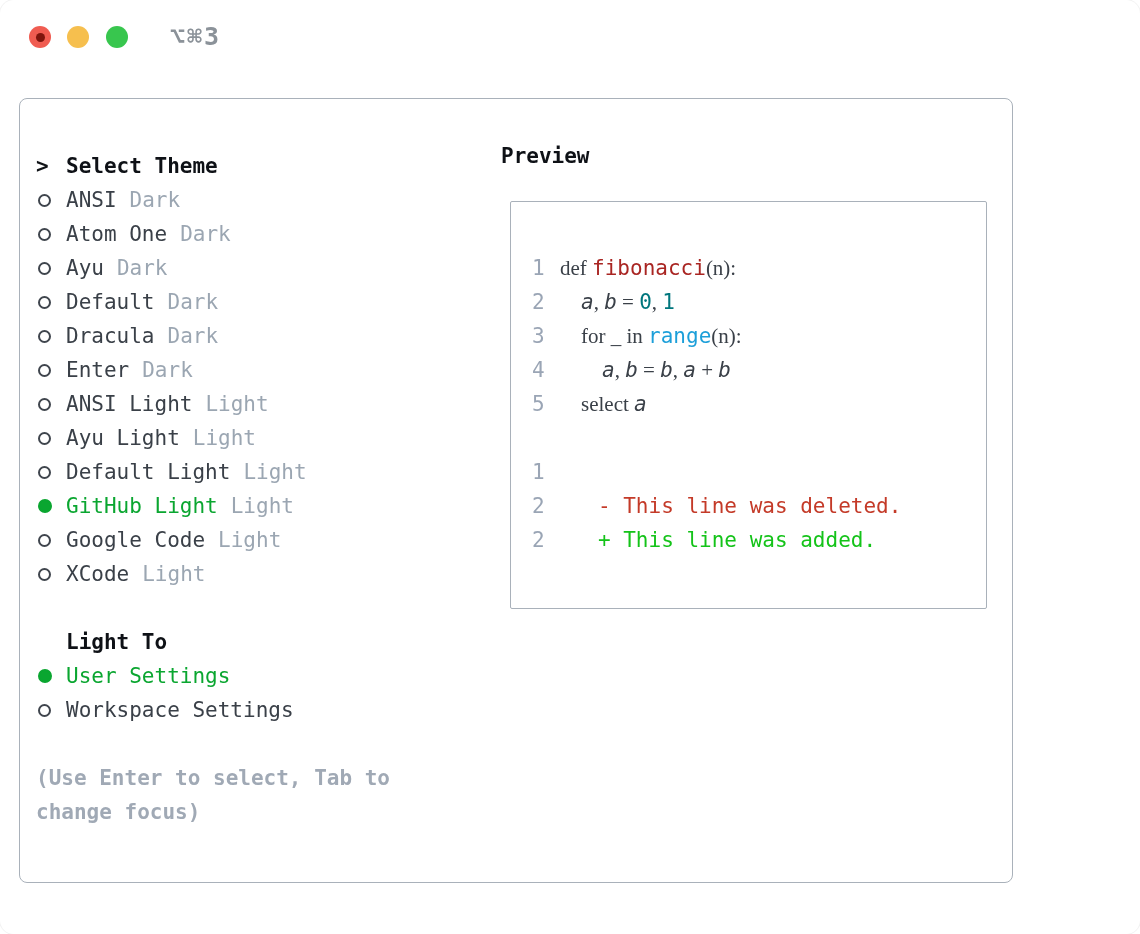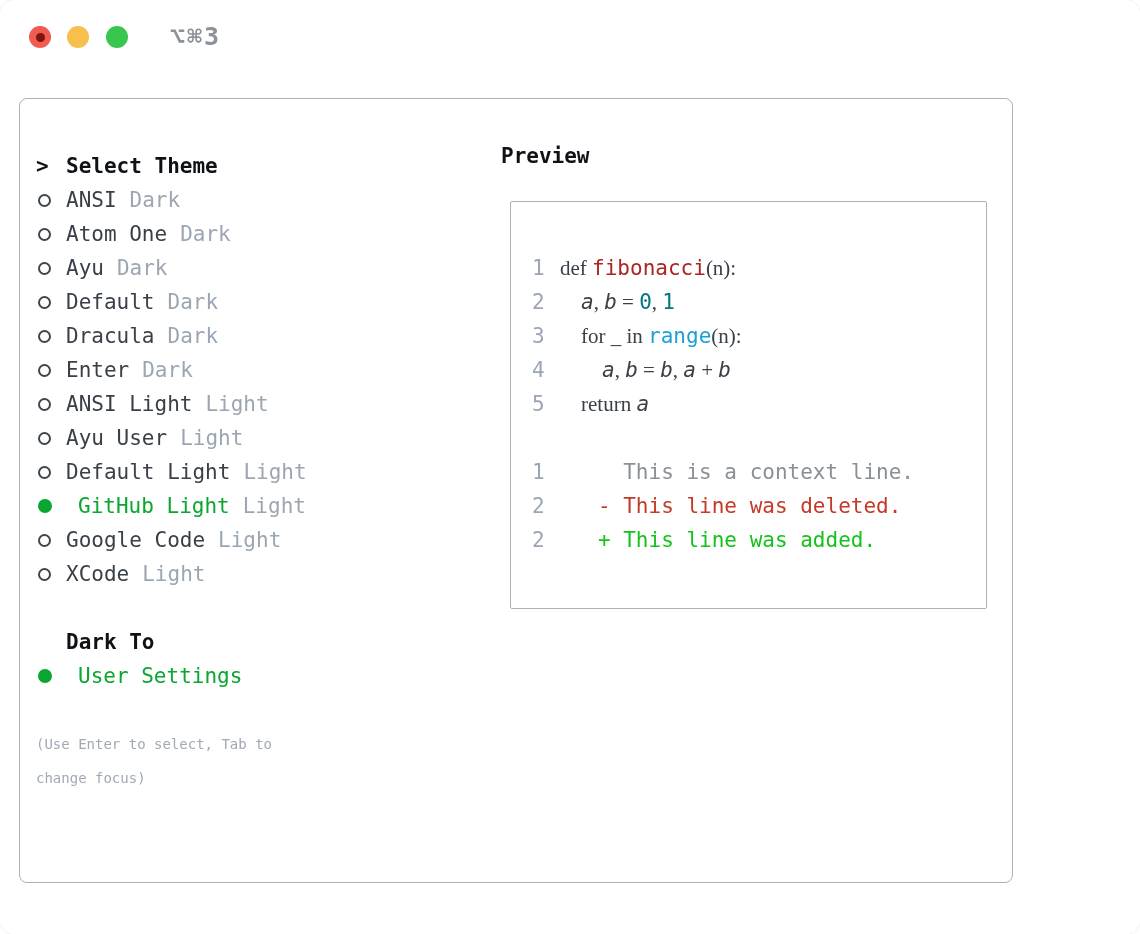--- a/index.html
+++ b/index.html
@@ -28,23 +28,23 @@
          border:1.5px solid var(--border);border-radius:8px;background:#fff;}
   .row{display:flex;align-items:center;height:34px;font-size:21px;line-height:34px;}
   .spacer{height:34px;}
   .left-col{position:absolute;left:16px;top:50px;width:460px;}
   .gutter{flex:0 0 30px;width:30px;display:flex;align-items:center;}
   .caret{font-weight:bold;color:#101317;}
   .header-text{font-weight:bold;color:#0e1116;white-space:pre;}
   .radio{width:13px;height:13px;border:2px solid #3f454d;border-radius:50%;margin-left:2px;}
   .radio.sel{width:14px;height:14px;border-color:var(--accent-green);background:var(--accent-green);}
   .item-name{color:var(--item-text);white-space:pre;text-align:right;}
-  .item-name.sel{color:var(--accent-green);margin-left:12px;}
+  .item-name.sel{color:var(--accent-green);}
   .item-tag{color:var(--muted);margin-left:13px;white-space:pre;}
-  .hint-line{height:34px;line-height:34px;font-size:14px;color:var(--hint);white-space:pre;}
+  .hint-line{height:34px;line-height:34px;font-size:21px;color:var(--hint);white-space:pre;font-weight:bold;}
   
   .preview-header{position:absolute;left:481px;top:40px;font-weight:bold;color:#0e1116;}
   .preview-box{position:absolute;left:490px;top:102px;width:477px;height:408px;
                border:1.5px solid var(--border);border-radius:2px;padding:49px 0 0 21px;overflow:hidden;}
   .code-line{display:flex;height:34px;line-height:34px;font-size:21px;white-space:pre;}
   .ln{flex:0 0 28px;width:28px;color:var(--line-number);}
   .tk-plain{color:var(--code-text);font-family:Liberation Serif, serif;}
   .tk-func{color:var(--code-function);}
   .tk-number{color:var(--code-number);}
   .tk-builtin{color:var(--code-builtin);}
@@ -122,21 +122,21 @@
             <span class="gutter">
               <span class="radio"></span>
             </span>
             <span class="item-name">ANSI Light</span>
             <span class="item-tag">Light</span>
           </div>
           <div class="row">
             <span class="gutter">
               <span class="radio"></span>
             </span>
-            <span class="item-name">Ayu User</span>
+            <span class="item-name">Ayu Light</span>
             <span class="item-tag">Light</span>
           </div>
           <div class="row">
             <span class="gutter">
               <span class="radio"></span>
             </span>
             <span class="item-name">Default Light</span>
             <span class="item-tag">Light</span>
           </div>
           <div class="row">
@@ -159,50 +159,56 @@
             </span>
             <span class="item-name">XCode</span>
             <span class="item-tag">Light</span>
           </div>
         </div>
 
       <div class="spacer"></div>
 
       <div class="row">
         <span class="gutter"></span>
-        <span class="header-text">Dark To</span>
+        <span class="header-text">Light To</span>
       </div>
 
       <div id="apply-list">
           <div class="row">
             <span class="gutter">
               <span class="radio sel"></span>
             </span>
             <span class="item-name sel">User Settings</span>
+          </div>
+          <div class="row">
+            <span class="gutter">
+              <span class="radio"></span>
+            </span>
+            <span class="item-name">Workspace Settings</span>
           </div>
         </div>
 
       <div class="spacer"></div>
 
       <div id="hint">
           <div class="hint-line">(Use Enter to select, Tab to</div>
           <div class="hint-line">change focus)</div>
         </div>
     </div>
 
     <div class="preview-header row">Preview</div>
 
     <div class="preview-box">
       <div id="code">
           <div class="code-line"><span class="ln">1</span><span><span class="tk-plain">def </span><span class="tk-func">fibonacci</span><span class="tk-plain">(n):</span></span></div>
           <div class="code-line"><span class="ln">2</span><span><span class="tk-plain">    </span><span class="tk-var">a</span><span class="tk-plain">, </span><span class="tk-var">b</span><span class="tk-plain"> = </span><span class="tk-number">0</span><span class="tk-plain">, </span><span class="tk-number">1</span></span></div>
           <div class="code-line"><span class="ln">3</span><span><span class="tk-plain">    for _ in </span><span class="tk-builtin">range</span><span class="tk-plain">(n):</span></span></div>
           <div class="code-line"><span class="ln">4</span><span><span class="tk-plain">        </span><span class="tk-var">a</span><span class="tk-plain">, </span><span class="tk-var">b</span><span class="tk-plain"> = </span><span class="tk-var">b</span><span class="tk-plain">, </span><span class="tk-var">a</span><span class="tk-plain"> + </span><span class="tk-var">b</span></span></div>
-          <div class="code-line"><span class="ln">5</span><span><span class="tk-plain">    return </span><span class="tk-var">a</span></span></div>
+          <div class="code-line"><span class="ln">5</span><span><span class="tk-plain">    select </span><span class="tk-var">a</span></span></div>
           <div class="code-line"><span class="ln"></span><span></span></div>
-          <div class="code-line"><span class="ln">1</span><span><span class="tk-context">     This is a context line.</span></span></div>
+          <div class="code-line"><span class="ln">1</span></div>
           <div class="code-line"><span class="ln">2</span><span><span class="tk-deleted">   - This line was deleted.</span></span></div>
           <div class="code-line"><span class="ln">2</span><span><span class="tk-added">   + This line was added.</span></span></div>
         </div>
     </div>
 
   </div>
 </div>
 
 </body></html>

